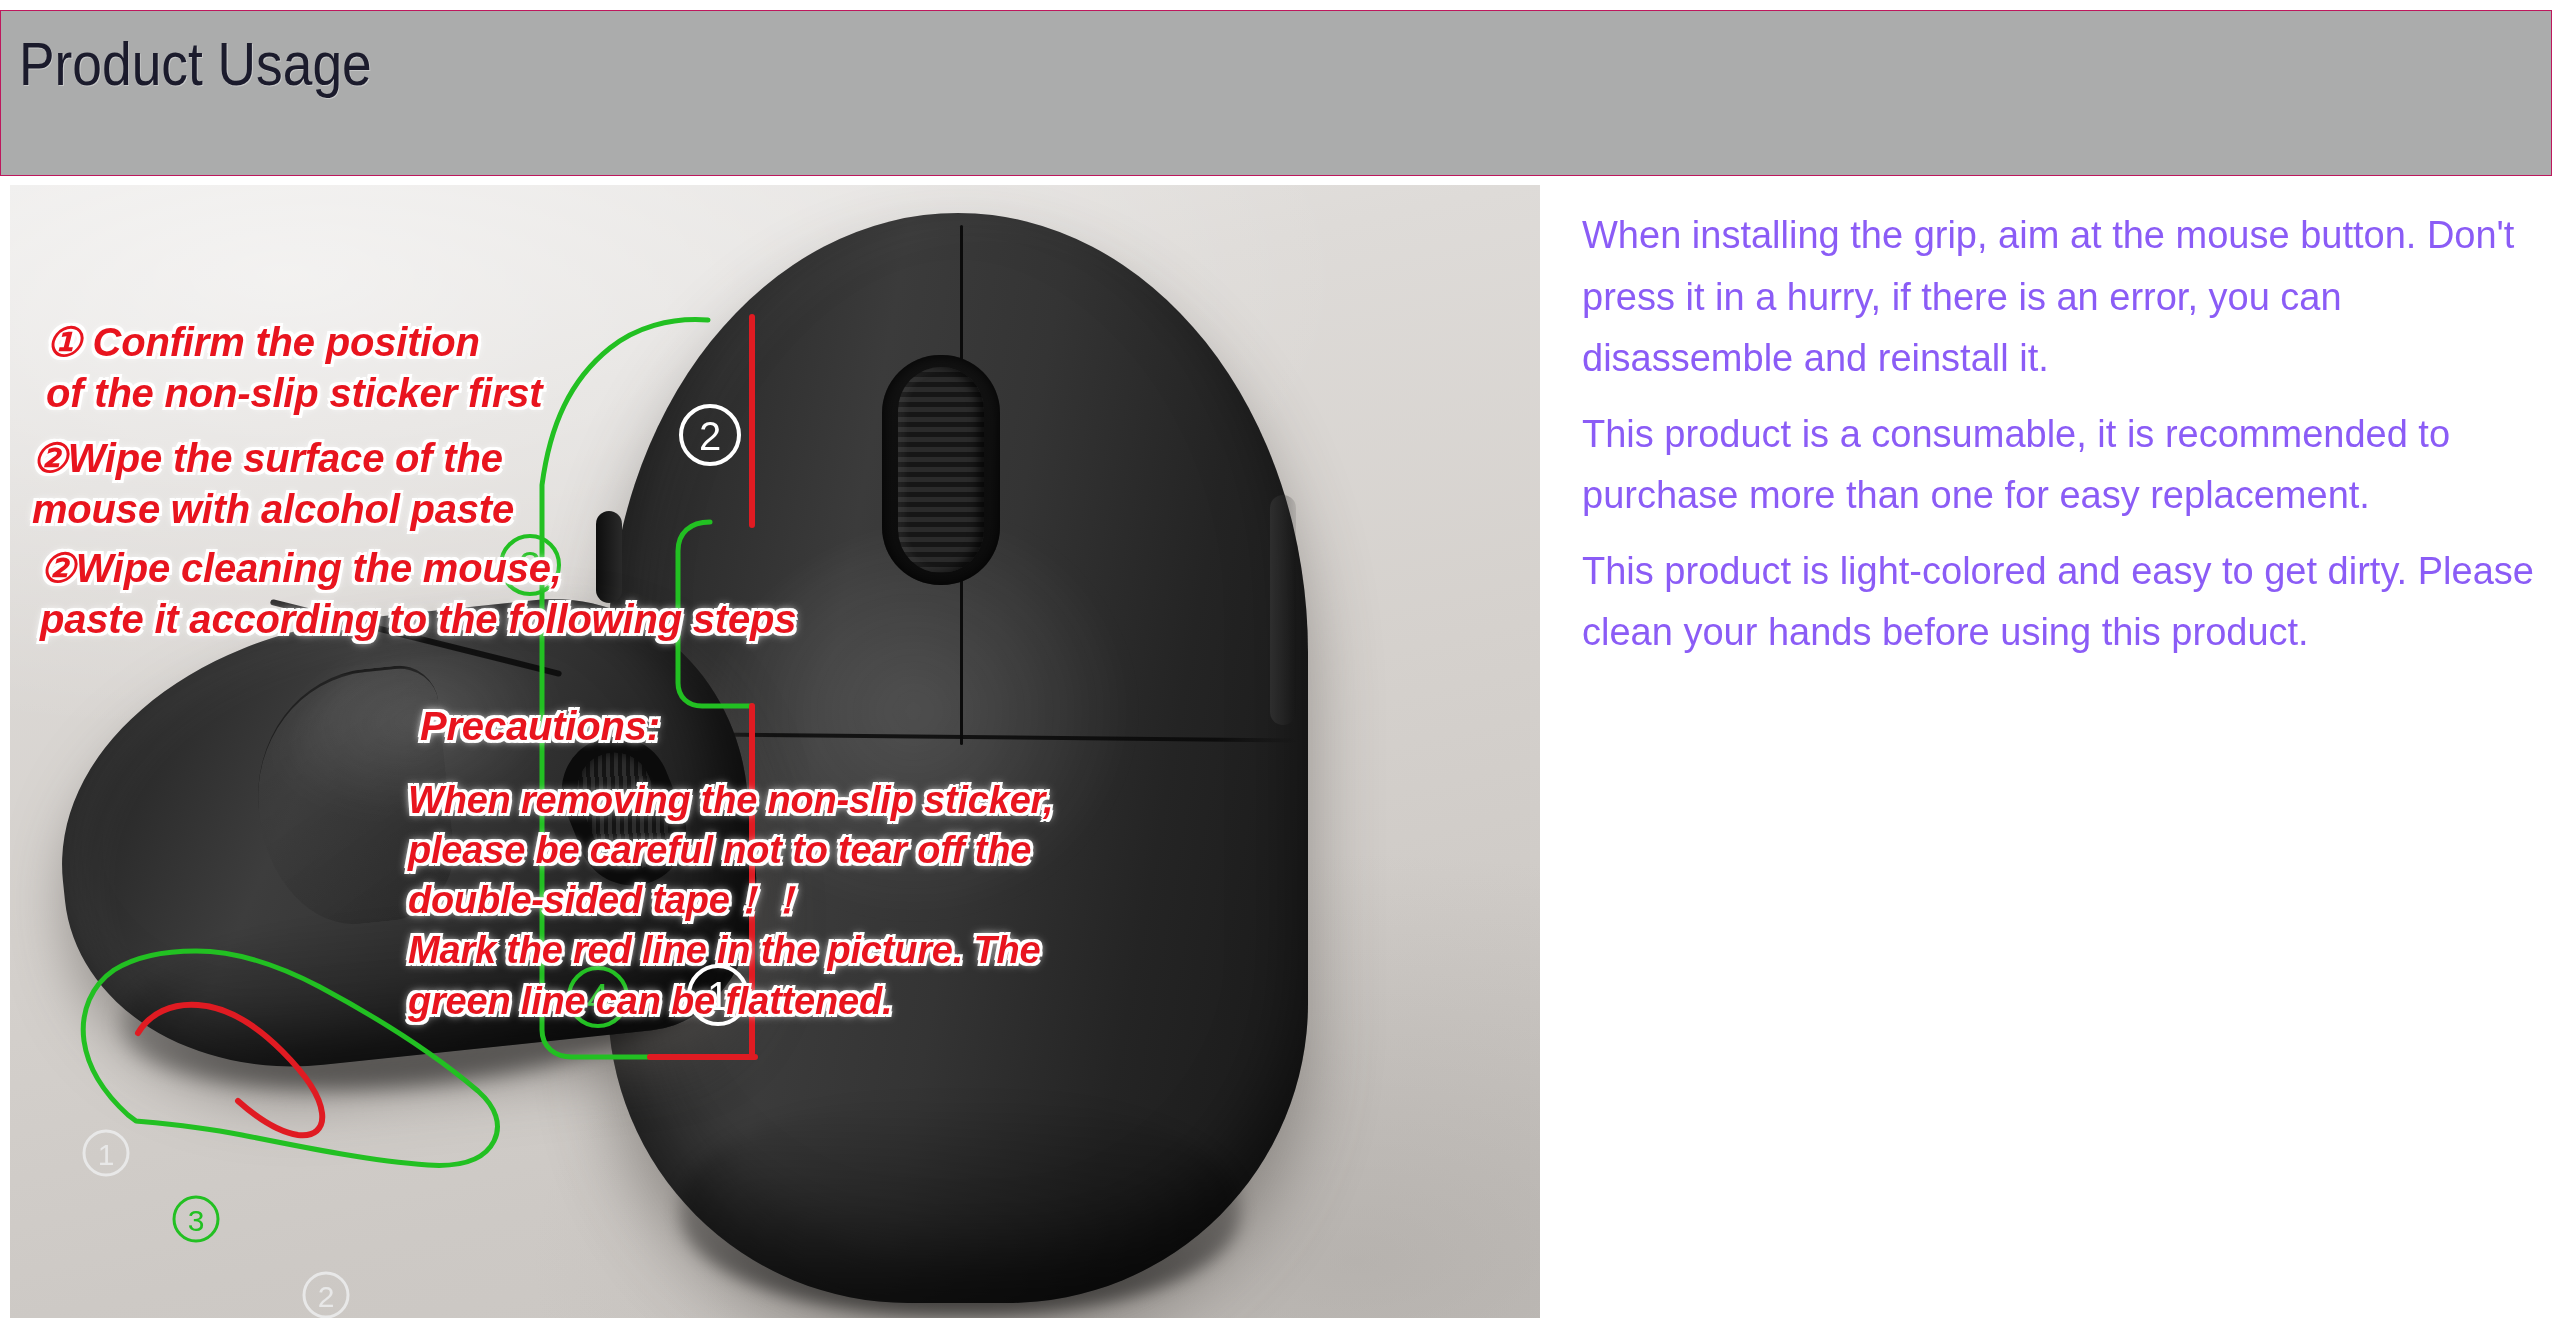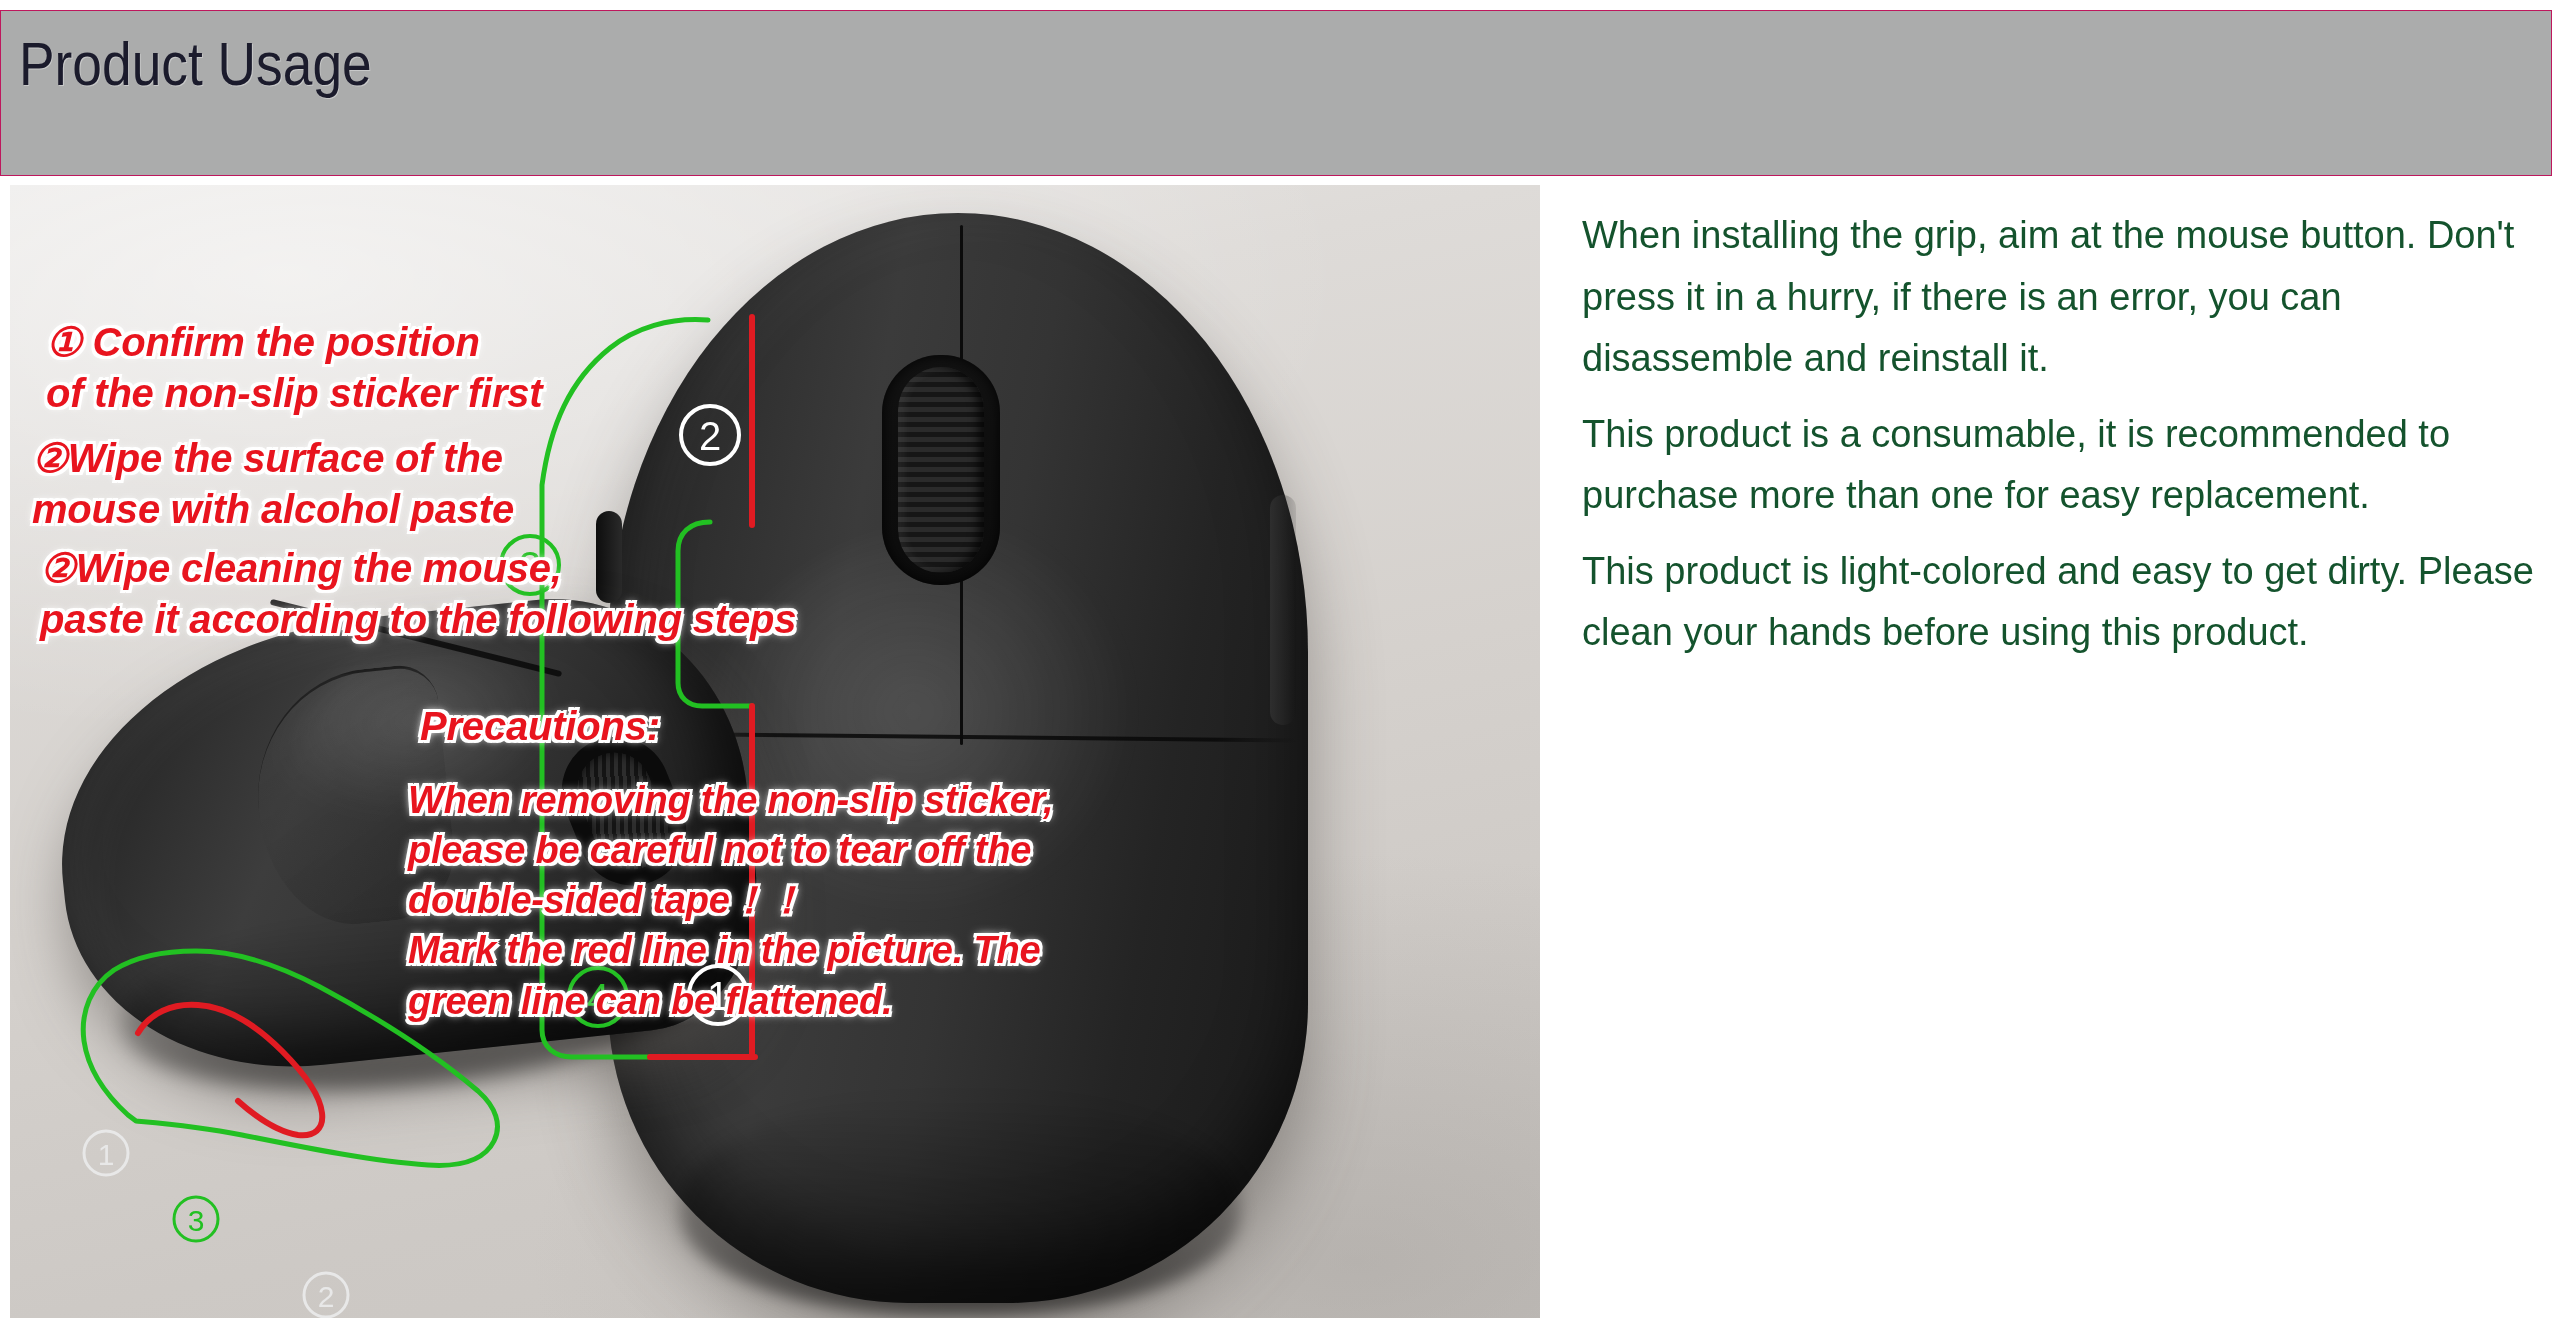--- a/index.html
+++ b/index.html
@@ -322,21 +322,21 @@
     font-size: 44px;
     font-weight: bold;
     line-height: 1.2;
     margin: 0 0 52px 0;
     color: #151515;
   }
   .info-para {
     font-size: 38px;
     line-height: 1.62;
     margin: 0 0 14px 0;
-    color: #14532d;
+    color: #8b5cf6;
   }
 </style>
 </head>
 <body>
 
 <div class="header-bar">
   <div class="header-title">Product Usage</div>
 </div>
 
 <div class="photo-panel">

